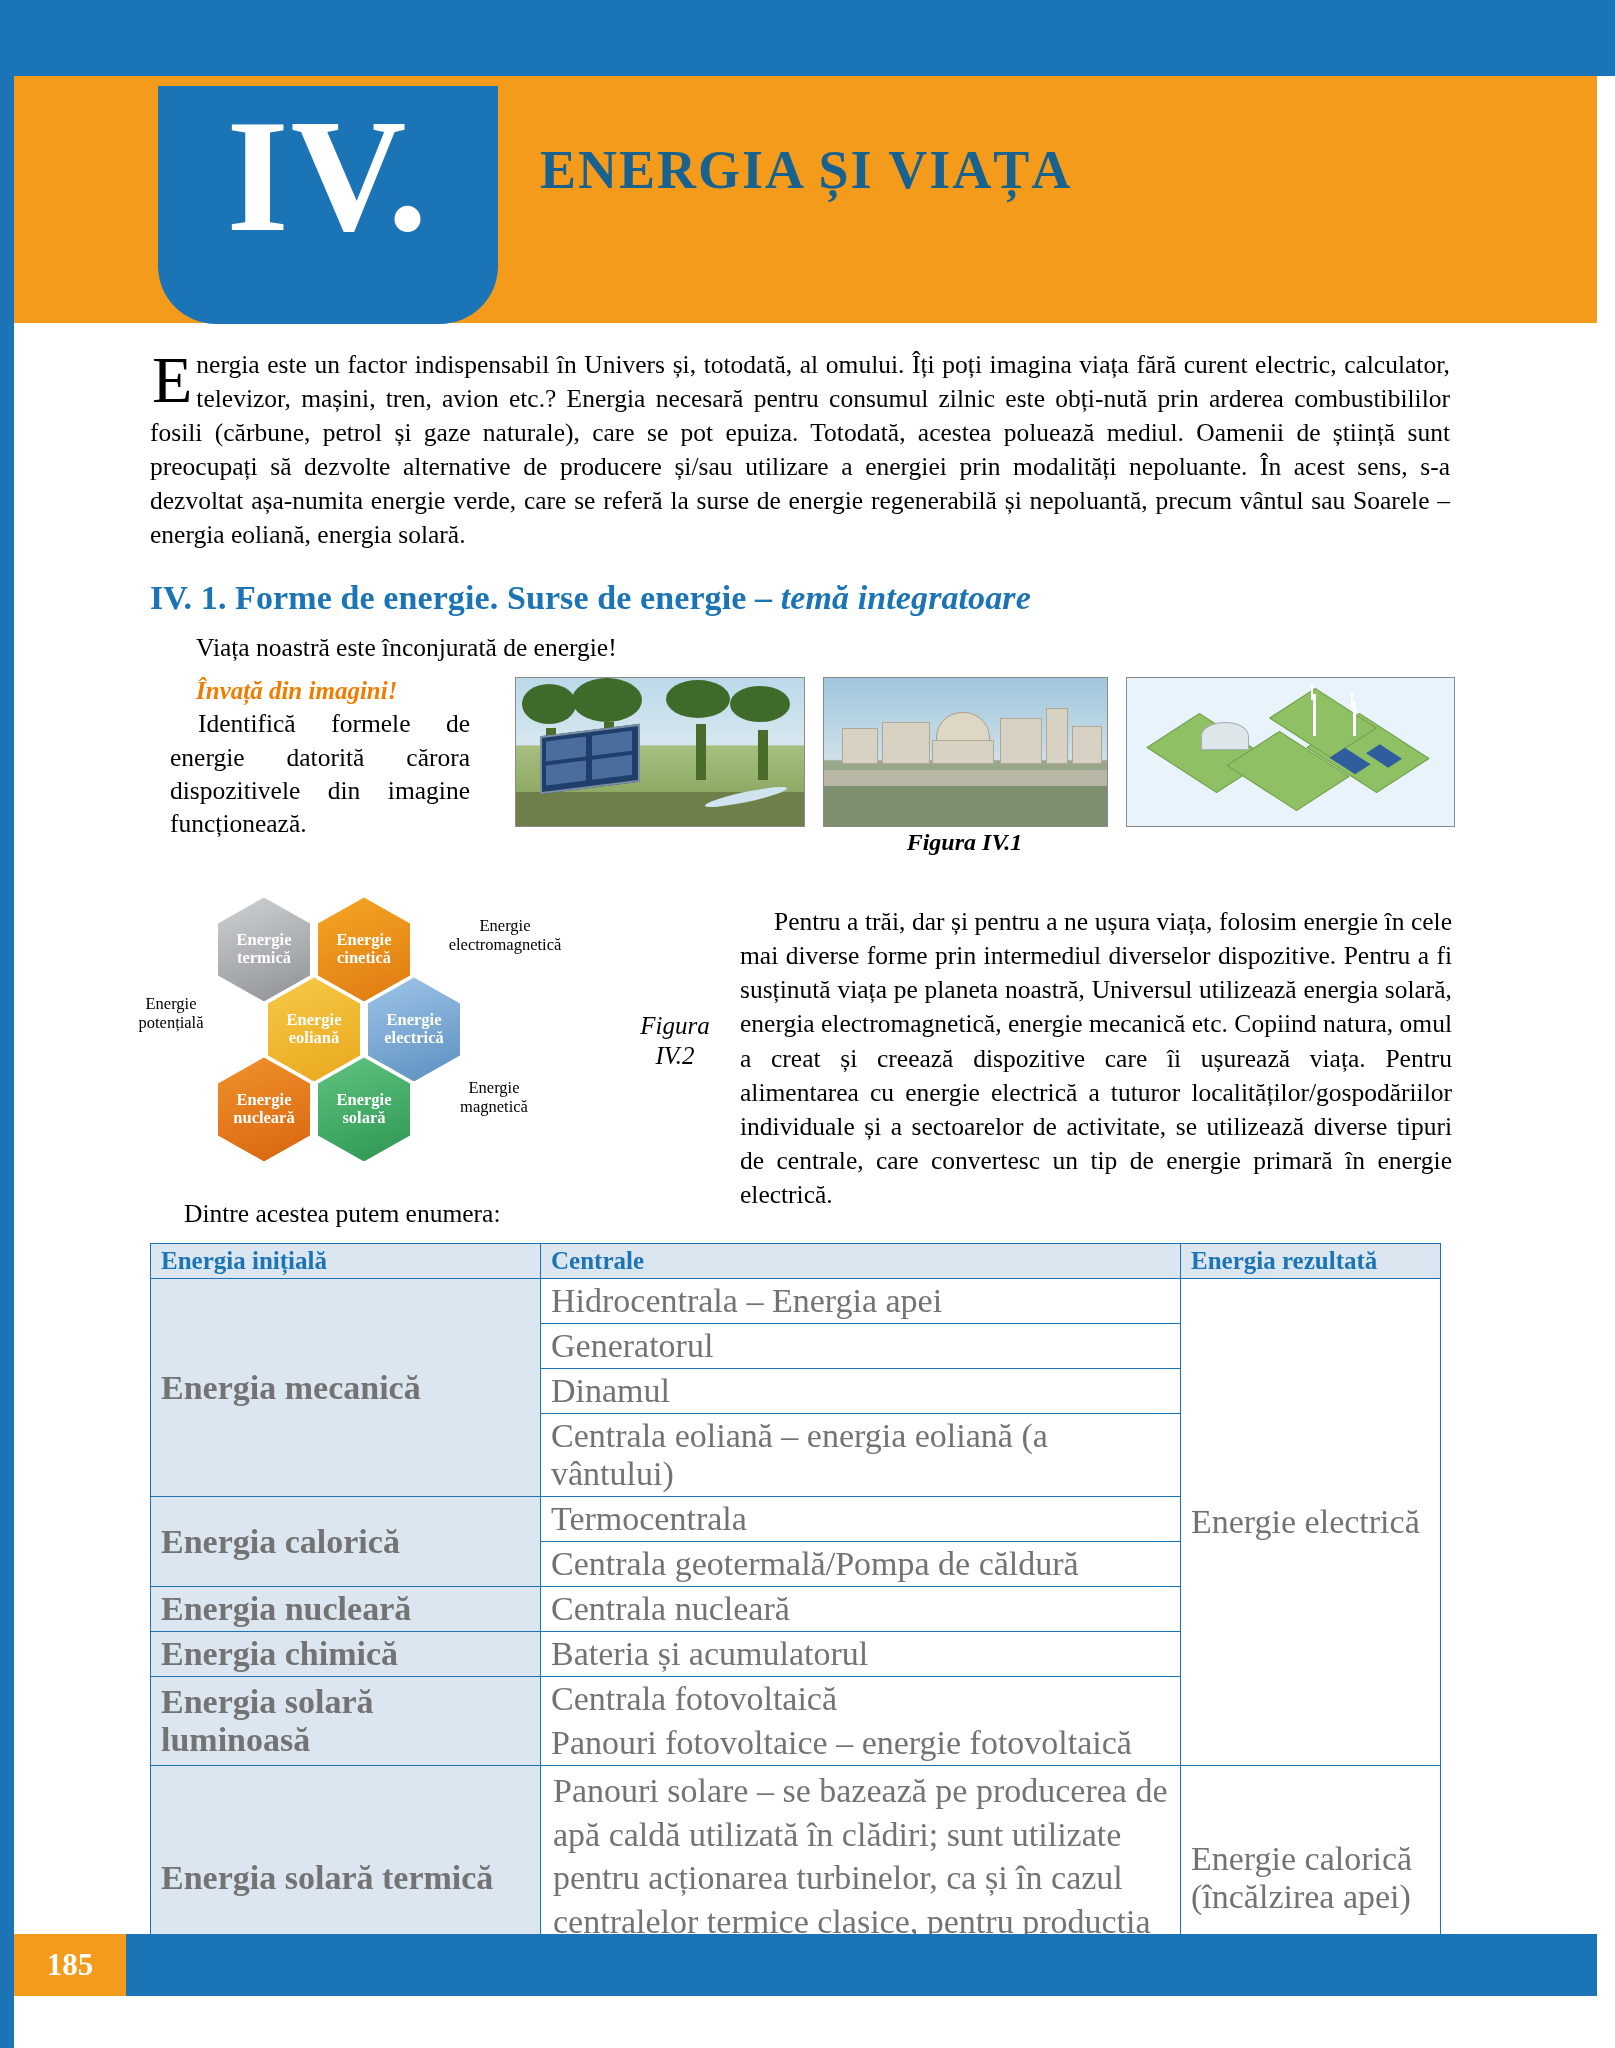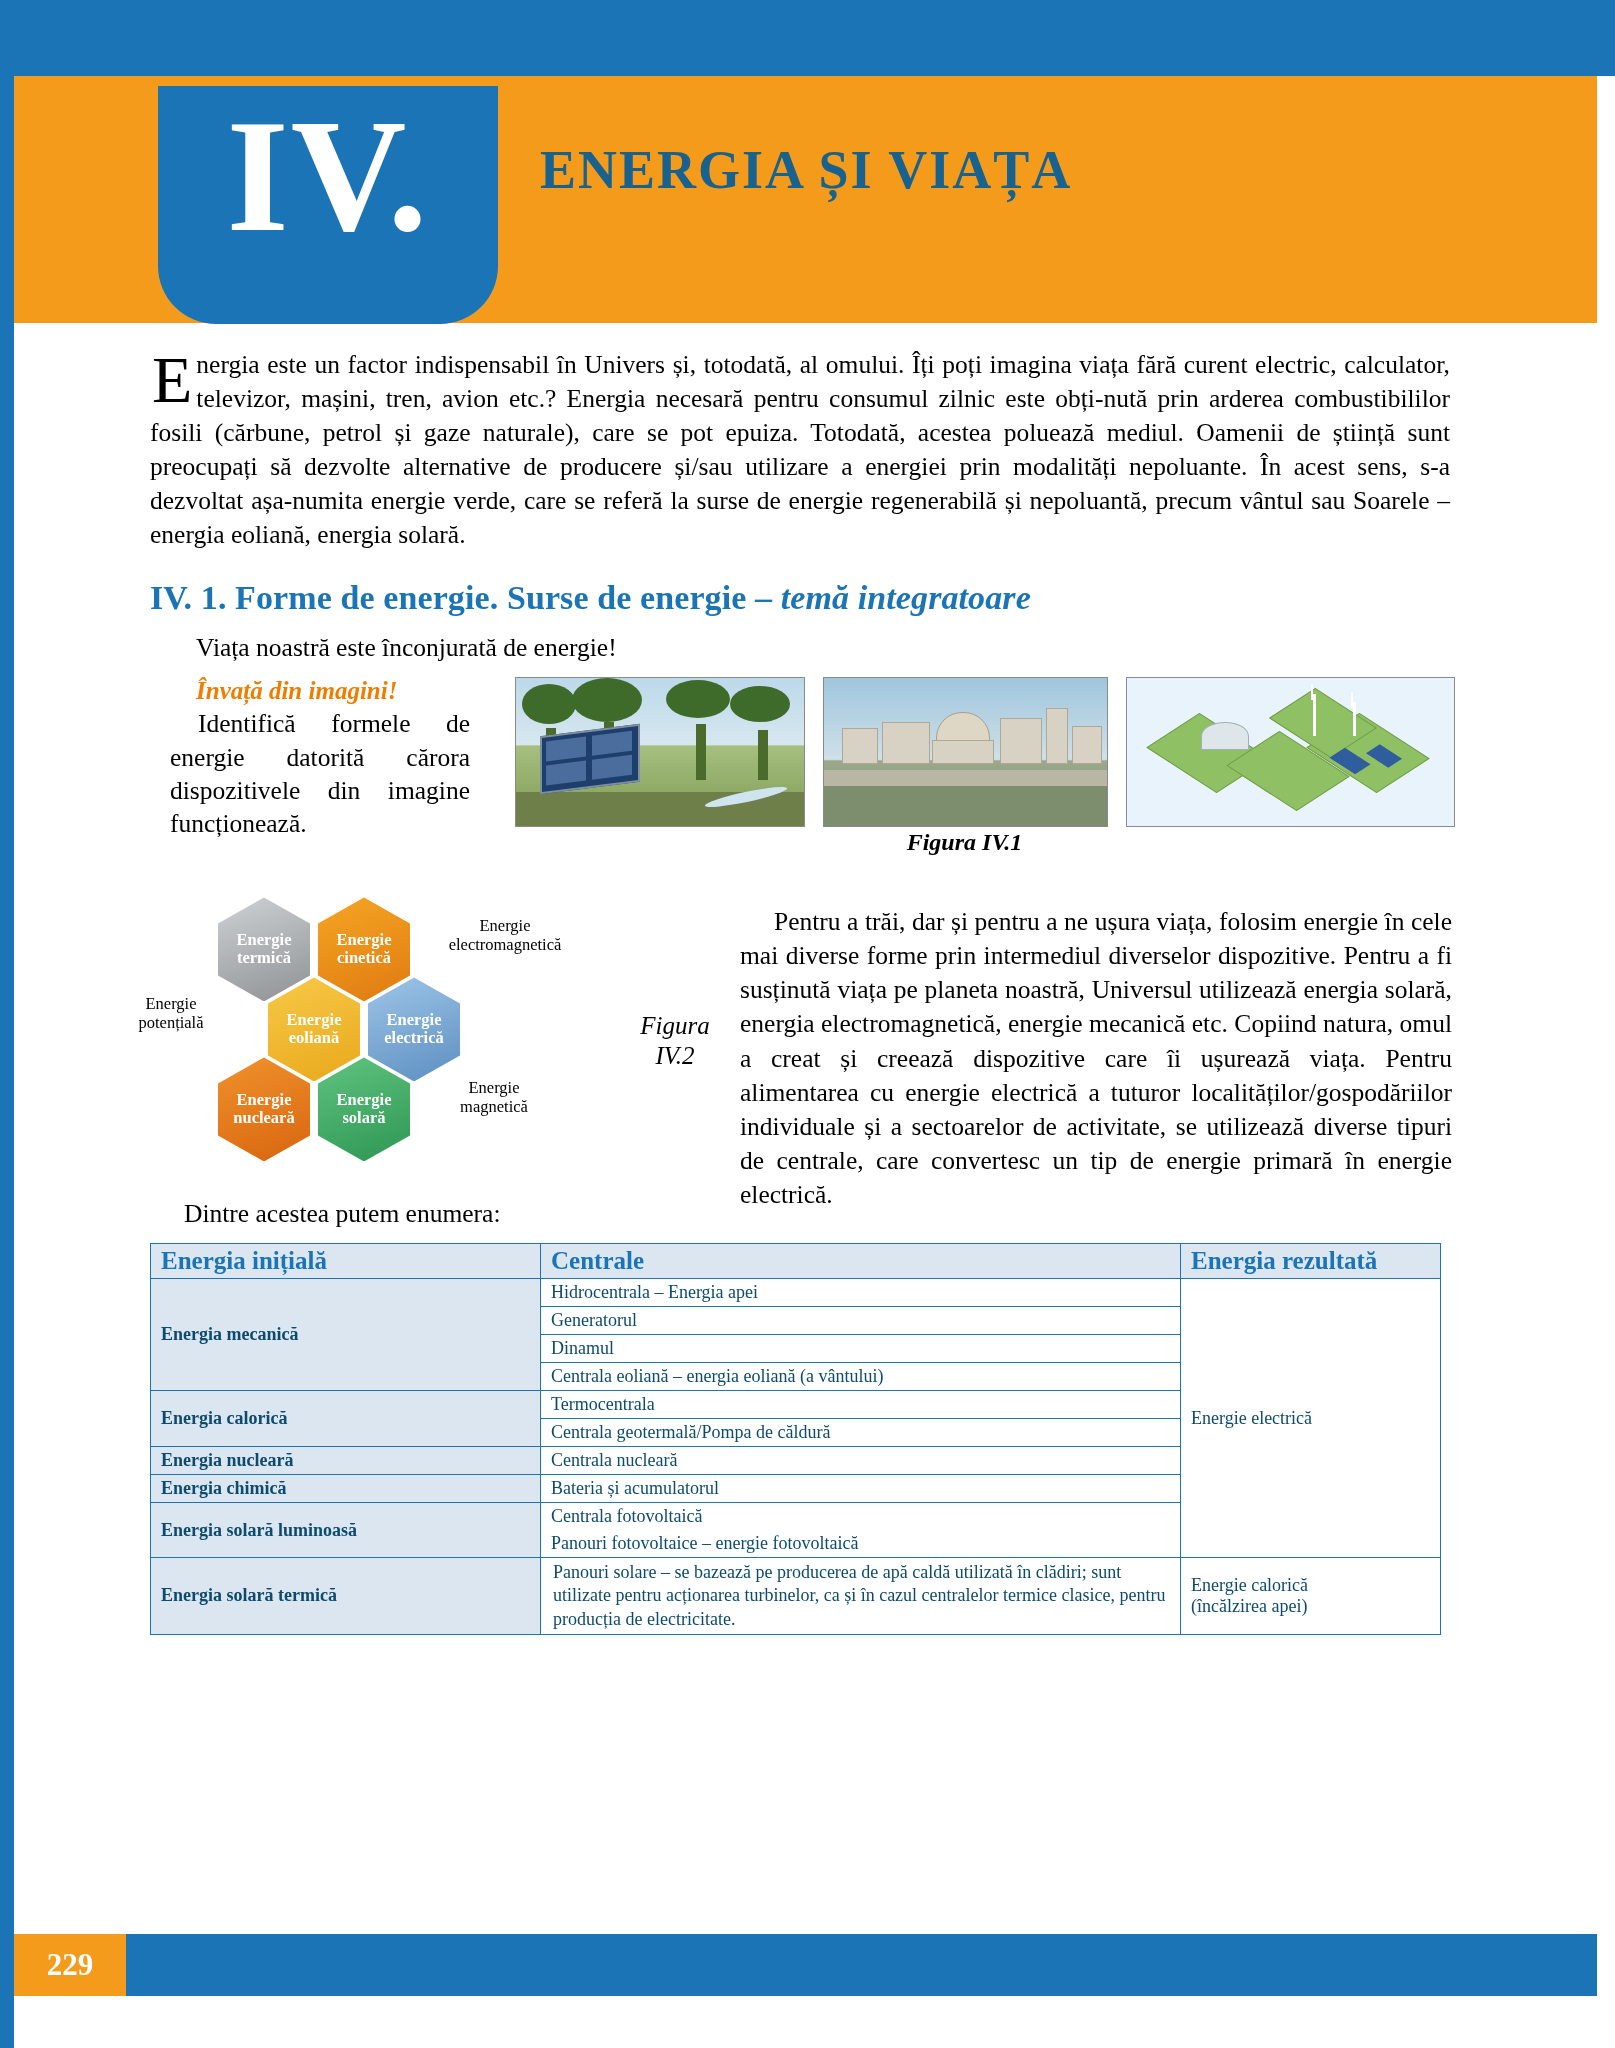--- a/index.html
+++ b/index.html
@@ -262,23 +262,23 @@
   
   table.energy-table {
     margin-top: 14px;
     border-collapse: collapse;
     width: 1290px;
     table-layout: fixed;
   }
   table.energy-table td, table.energy-table th {
     border: 1.5px solid #1b74b5;
     padding: 3px 10px;
-    font-size: 18px;
+    font-size: 34px;
     vertical-align: middle;
-    color: #0c4a6e;
+    color: #737373;
   }
   table.energy-table th {
     background: #dce6f1;
     color: #1b74b5;
     font-weight: bold;
     text-align: left;
     font-size: 25px;
   }
   td.cat {
     background: #dce6f1;
@@ -502,15 +502,15 @@
         <td style="text-align:left; white-space:pre-line;">Energie calorică
 (încălzirea apei)</td>
       </tr>
     </tbody>
   </table>
 
 </div>
 
 <div class="footer-bar"></div>
 <div class="footer-orange">
-  <span class="page-num">229</span>
+  <span class="page-num">185</span>
 </div>
 <div class="footer-white"></div>
 
 </body></html>

